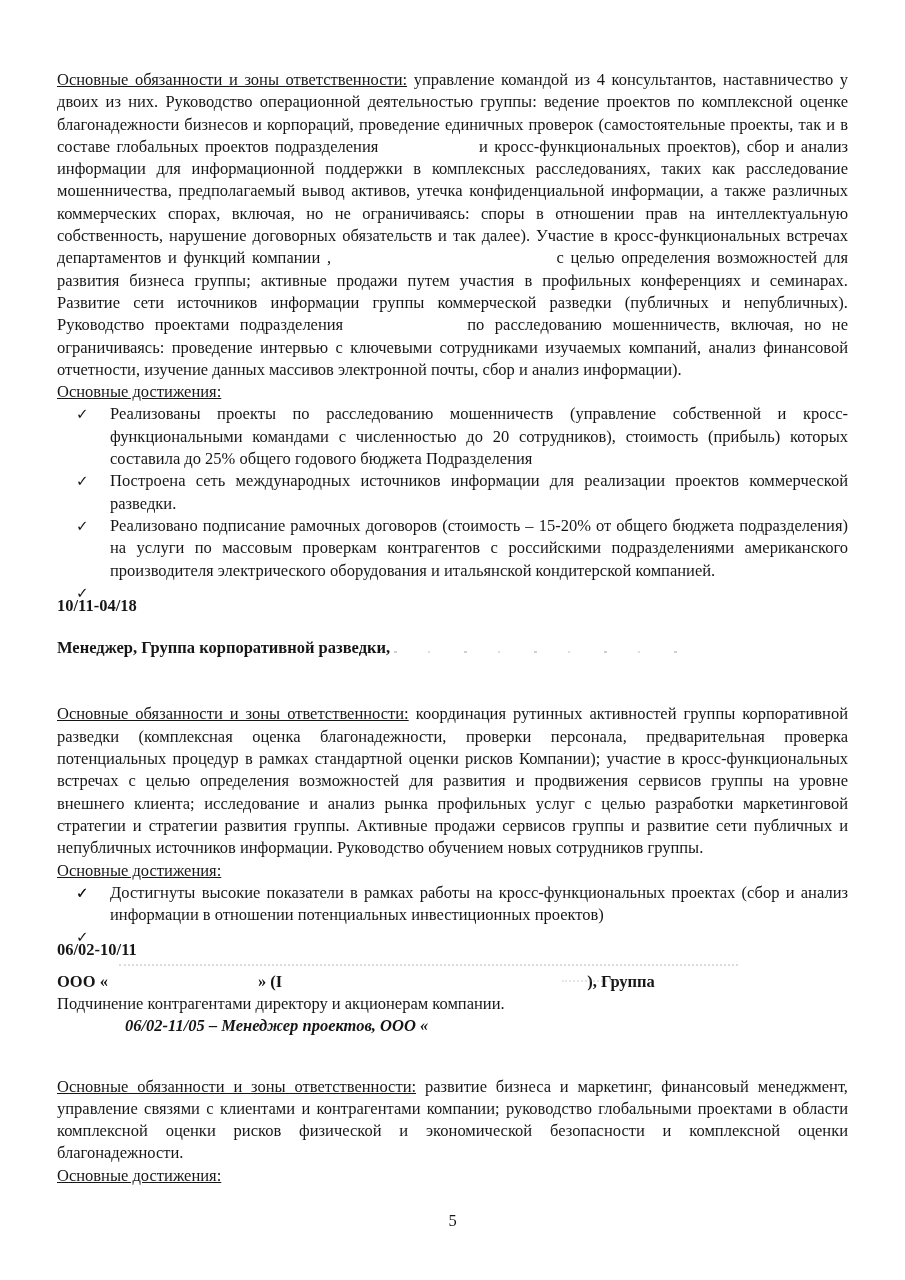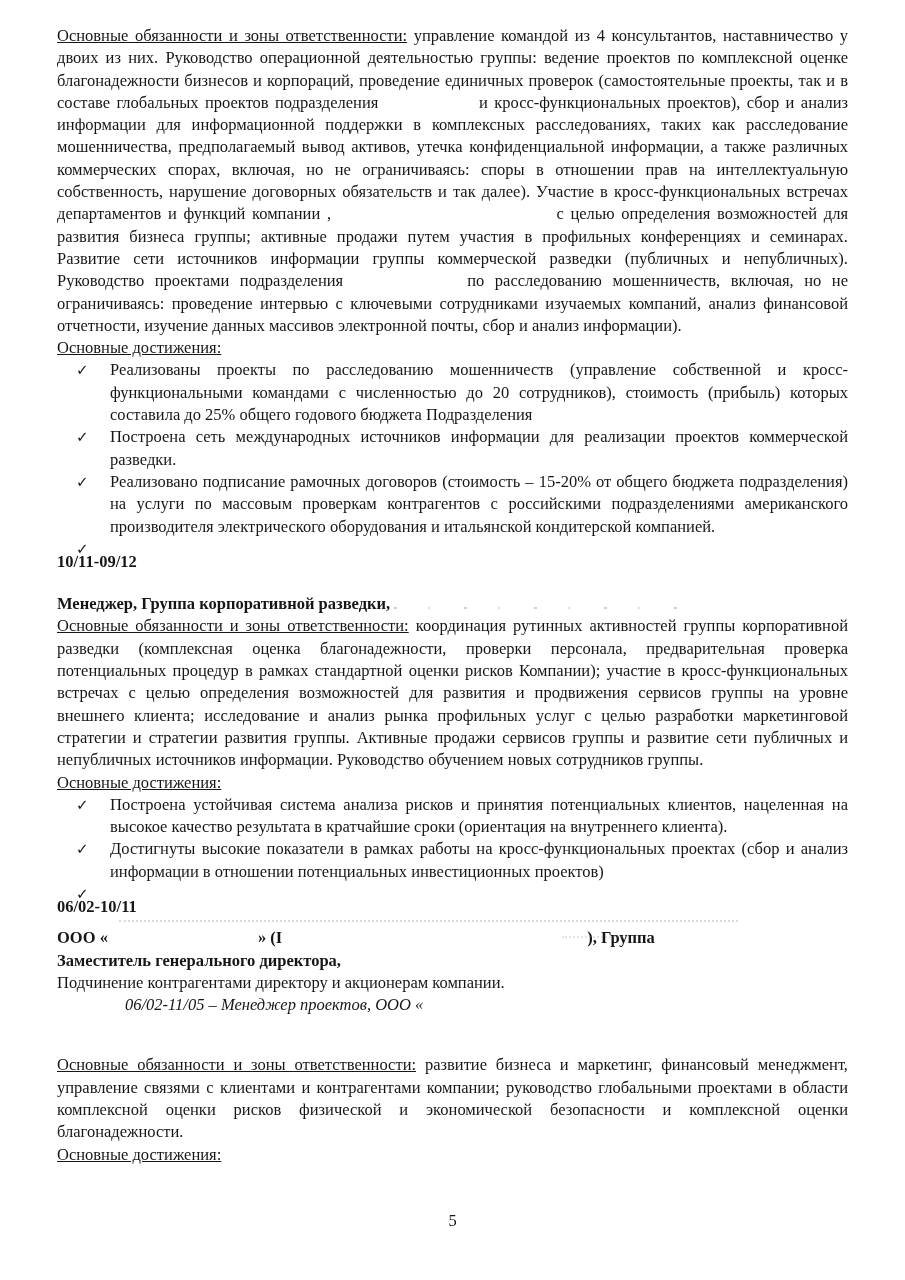--- a/index.html
+++ b/index.html
@@ -8,42 +8,42 @@
     background: #ffffff;
     position: relative;
     overflow: hidden;
     font-family: "Liberation Serif", "DejaVu Serif", serif;
     font-size: 16.5px;
     line-height: 22.3px;
     color: #161616;
   }
   .page { padding: 25px 57px 0 57px; position: relative; }
   p { margin: 0; }
-  .just { text-align: justify; }
+  .just { text-align: justify; margin-top: 44px; }
   .u { text-decoration: underline; }
   .gap { display: inline-block; height: 1px; vertical-align: baseline; }
 
   .bullet {
     position: relative;
     padding-left: 53px;
     text-align: justify;
   }
   .bullet .check {
     position: absolute;
     left: 19px;
     top: 0;
     font-family: "DejaVu Sans", sans-serif;
     font-size: 15px;
   }
 
   .date-line { font-weight: bold; margin-top: 13px; }
   .job-title { font-weight: bold; margin-top: 20px; position: relative; }
   .company-line { font-weight: bold; margin-top: 9px; position: relative; }
   .role-line { font-weight: bold; }
-  .sub-role { font-weight: normal; font-style: italic; padding-left: 68px; }
+  .sub-role { font-weight: bold; font-style: italic; padding-left: 68px; }
   .duties-late { margin-top: 38px; }
 
   .redacted-inline {
     display: inline-block;
     width: 295px;
     height: 12px;
     vertical-align: baseline;
     background: repeating-linear-gradient(90deg,
       rgba(120,120,120,0.35) 0 3px, transparent 3px 34px,
       rgba(120,120,120,0.25) 34px 36px, transparent 36px 70px);
@@ -96,57 +96,55 @@
     </div>
     <div class="bullet">
       <span class="check">✓</span>
       <span>Реализовано подписание рамочных договоров (стоимость – 15-20% от общего бюджета подразделения) на услуги по массовым проверкам контрагентов с российскими подразделениями американского производителя электрического оборудования и итальянской кондитерской компанией.</span>
     </div>
     <div class="bullet">
       <span class="check">✓</span>
     </div>
   </div>
 
-  <p class="date-line">10/11-09/12</p>
+  <p class="date-line">10/11-04/18</p>
 
   <p class="job-title">
     <span>Менеджер, Группа корпоративной разведки,</span>
     <span class="redacted-inline"></span>
   </p>
 
   <p class="just">
     <span class="u">Основные обязанности и зоны ответственности:</span>
     <span>координация рутинных активностей группы корпоративной разведки (комплексная оценка благонадежности, проверки персонала, предварительная проверка потенциальных процедур в рамках стандартной оценки рисков Компании); участие в кросс-функциональных встречах с целью определения возможностей для развития и продвижения сервисов группы на уровне внешнего клиента; исследование и анализ рынка профильных услуг с целью разработки маркетинговой стратегии и стратегии развития группы. Активные продажи сервисов группы и развитие сети публичных и непубличных источников информации. Руководство обучением новых сотрудников группы.</span>
   </p>
   <p>
     <span class="u">Основные достижения:</span>
   </p>
 
   <div>
     <div class="bullet">
       <span class="check">✓</span>
-      <span>Построена устойчивая система анализа рисков и принятия потенциальных клиентов, нацеленная на высокое качество результата в кратчайшие сроки (ориентация на внутреннего клиента).</span>
     </div>
     <div class="bullet">
       <span class="check">✓</span>
       <span>Достигнуты высокие показатели в рамках работы на кросс-функциональных проектах (сбор и анализ информации в отношении потенциальных инвестиционных проектов)</span>
     </div>
     <div class="bullet">
       <span class="check">✓</span>
     </div>
   </div>
 
   <p class="date-line">06/02-10/11</p>
 
   <p class="company-line">
     <span class="smudge smudge-top-company"></span>
     <span class="smudge smudge-mid-company"></span>
     <span>ООО «</span><span class="gap" style="width:150px"></span><span>» (I</span><span class="gap" style="width:305px"></span><span>), Группа</span>
   </p>
-  <p class="role-line">Заместитель генерального директора,</p>
   <p>Подчинение контрагентами директору и акционерам компании.</p>
   <p class="sub-role">06/02-11/05 – Менеджер проектов, ООО «</p>
 
   <p class="just duties-late">
     <span class="u">Основные обязанности и зоны ответственности:</span>
     <span>развитие бизнеса и маркетинг, финансовый менеджмент, управление связями с клиентами и контрагентами компании; руководство глобальными проектами в области комплексной оценки рисков физической и экономической безопасности и комплексной оценки благонадежности.</span>
   </p>
   <p>
     <span class="u">Основные достижения:</span>
   </p>

